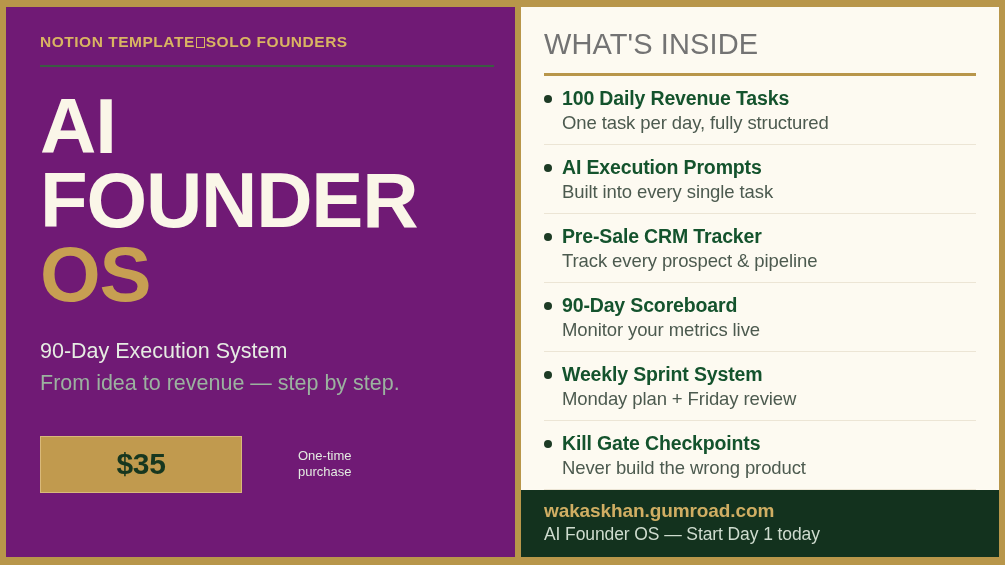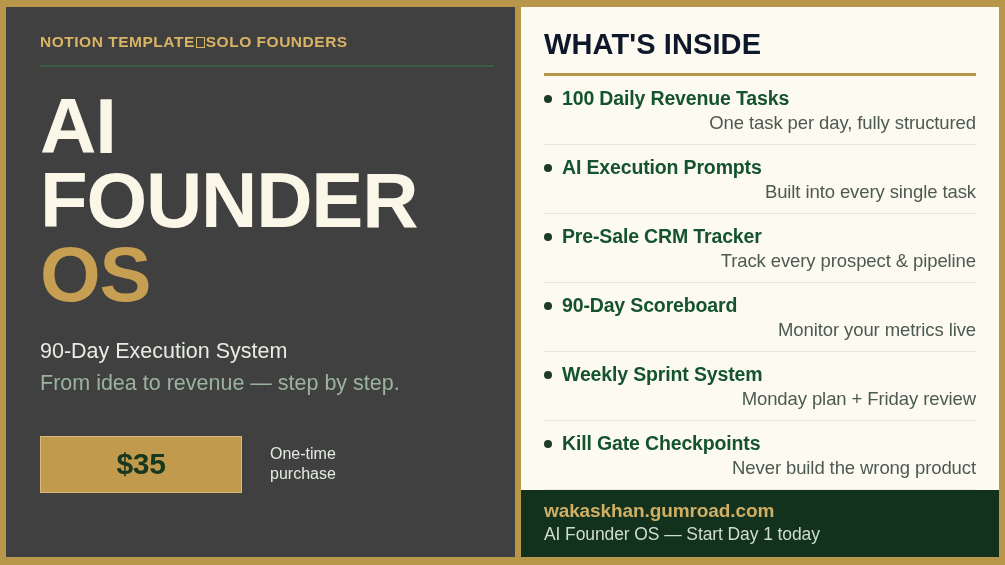--- a/index.html
+++ b/index.html
@@ -23,21 +23,21 @@
     position:relative;
     width:100%; height:100%;
     display:flex;
     background:#13321e;
   }
 
   
   .left-panel {
     width:509px;
     flex:0 0 509px;
-    background:#404040;
+    background:#701a75;
     padding:26px 0 0 34px;
     position:relative;
     display:flex;
     flex-direction:column;
   }
 
   .eyebrow {
     font-size:15.5px;
     font-weight:bold;
     letter-spacing:0.52px;
@@ -94,24 +94,25 @@
     border:1.5px solid #d9b97a;
     display:flex;
     align-items:center;
     justify-content:center;
     font-size:30px;
     font-weight:bold;
     color:#17371f;
     letter-spacing:-0.4px;
   }
   .price-note {
-    font-size:16px;
+    font-size:13px;
     line-height:1.28;
     color:#e3eae1;
     max-width:110px;
+    margin-left:28px;
   }
 
   
   .v-divider {
     flex:0 0 6px;
     background:#b8964a;
   }
 
   
   .right-panel {
@@ -124,23 +125,23 @@
 
   .right-body {
     flex:1 1 auto;
     padding:21px 23px 0 23px;
     display:flex;
     flex-direction:column;
   }
 
   .inside-title {
     font-size:29px;
-    font-weight:bold;
+    font-weight:normal;
     letter-spacing:0.1px;
-    color:#0f172a;
+    color:#737373;
   }
   .inside-rule {
     height:3px;
     background:#b8964a;
     margin-top:12px;
   }
 
   .feature-list {
     list-style:none;
     margin-top:0;
@@ -168,21 +169,20 @@
     font-size:19.5px;
     font-weight:bold;
     color:#14532d;
     letter-spacing:-0.15px;
   }
   .feature-sub {
     margin:2px 0 0 18px;
     font-size:18.5px;
     color:#4c5a4f;
     letter-spacing:-0.1px;
-    text-align:right;
   }
 
   
   .footer {
     flex:0 0 auto;
     background:#13321e;
     padding:10px 23px 12px 23px;
   }
   .footer-url {
     font-size:19px;

